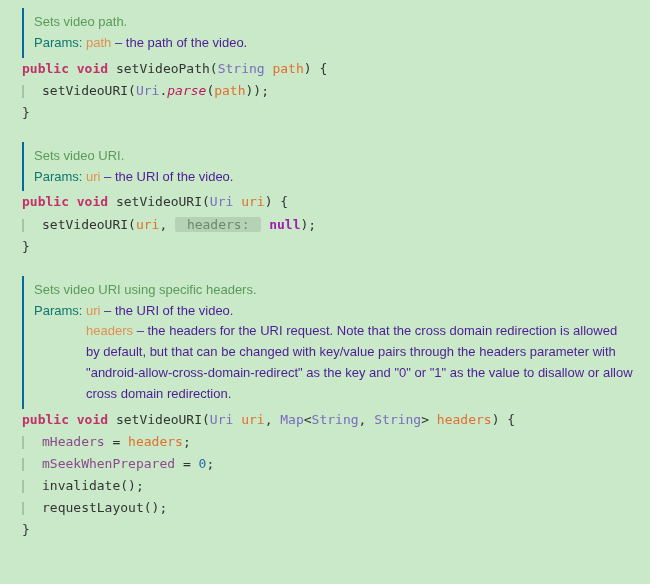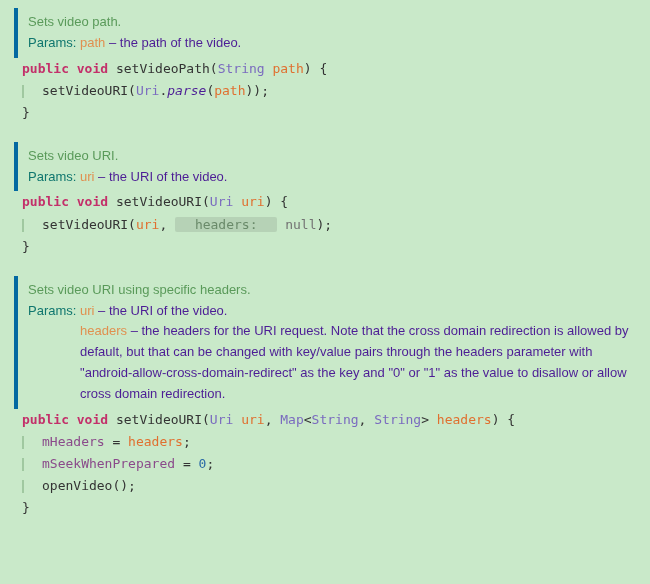--- a/index.html
+++ b/index.html
@@ -7,22 +7,22 @@
     margin: 0;
     padding: 8px 0 8px 0;
     background: #c9e9c9;
     font-family: "Segoe UI", "Helvetica Neue", Arial, sans-serif;
     font-size: 13px;
     width: 650px;
     color: #333;
   }
   .block { margin-bottom: 18px; }
   .doc {
-    border-left: 4px solid #0369a1;
-    margin-left: 14px;
+    border-left: 2px solid #0369a1;
+    margin-left: 22px;
     padding: 4px 16px 4px 10px;
     color: #5a9a5a;
     line-height: 1.6;
   }
   .doc .summary { color: #5a9a5a; }
   .doc .params-label { color: #0f766e; }
   .doc .param-name { color: #e09050; }
   .doc .param-desc { color: #4c1d95; }
   .doc .params-row { display: flex; align-items: flex-start; }
   .doc .params-rest { flex: 1; }
@@ -30,31 +30,31 @@
     font-family: "Consolas", "Menlo", monospace;
     font-size: 13px;
     line-height: 1.7;
     padding-left: 22px;
     white-space: pre;
     color: #333;
   }
   .kw-mod { color: #c3306a; font-weight: bold; }
   .kw-type { color: #7a6bbf; }
   .method { color: #333; text-align: right; }
-  .method-ital { color: #4c1d95; font-style: italic; }
+  .method-ital { color: #be185d; font-style: italic; }
   .param { color: #e07030; }
   .field { color: #8a4a8a; }
   .num { color: #2a6aa6; }
   .hint {
     background: #b6d2b6;
     color: #6a8a6a;
     border-radius: 2px;
-    padding: 0 12px;
+    padding: 0 4px;
   }
-  .null { color: #737373; font-weight: normal; }
+  .null { color: #a21caf; font-weight: bold; }
   .gutter {
     border-left: 2px solid #a0c8a0;
     display: inline-block;
     width: 0;
     margin-right: 18px;
     height: 1em;
     vertical-align: middle;
   }
   .brace { color: #333; }
 </style>
@@ -98,15 +98,16 @@
       <span class="params-label">Params:</span>&nbsp;
       <span class="params-rest">
         <div><span class="param-name">uri</span><span class="param-desc"> – the URI of the video.</span></div>
         <div><span class="param-name">headers</span><span class="param-desc"> – the headers for the URI request. Note that the cross domain redirection is allowed by default, but that can be changed with key/value pairs through the headers parameter with "android-allow-cross-domain-redirect" as the key and "0" or "1" as the value to disallow or allow cross domain redirection.</span></div>
       </span>
     </div>
   </div>
   <div class="code"><span class="kw-mod">public void</span> <span class="method">setVideoURI</span><span class="brace">(</span><span class="kw-type">Uri</span> <span class="param">uri</span><span>, </span><span class="kw-type">Map</span><span>&lt;</span><span class="kw-type">String</span><span>, </span><span class="kw-type">String</span><span>&gt;</span> <span class="param">headers</span><span class="brace">) {</span></div>
   <div class="code"><span class="gutter"></span><span class="field">mHeaders</span><span> = </span><span class="param">headers</span><span>;</span></div>
   <div class="code"><span class="gutter"></span><span class="field">mSeekWhenPrepared</span><span> = </span><span class="num">0</span><span>;</span></div>
-  <div class="code"><span class="gutter"></span><span class="method">openVideo();</span></div>
+  <div class="code"><span class="gutter"></span><span class="method">invalidate();</span></div>
+  <div class="code"><span class="gutter"></span><span class="method">requestLayout();</span></div>
   <div class="code"><span class="brace">}</span></div>
 </div>
 
 </body></html>

